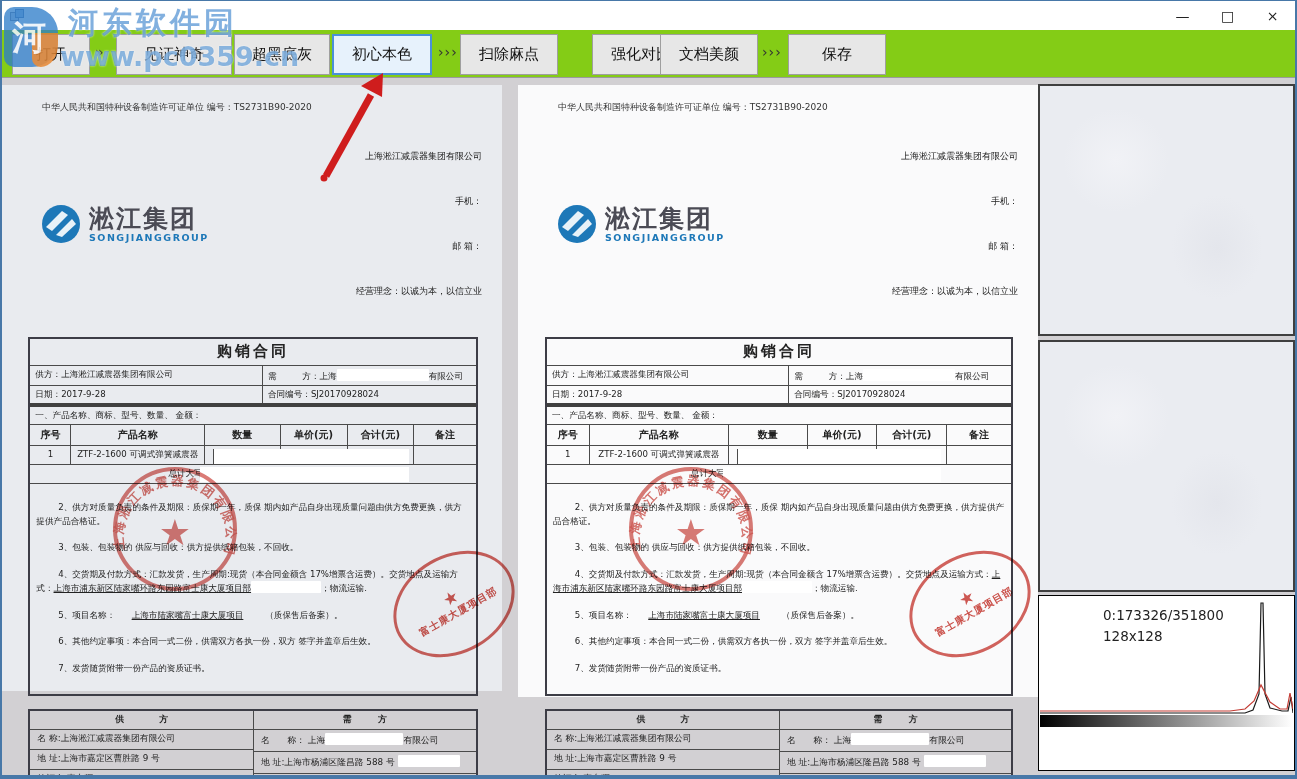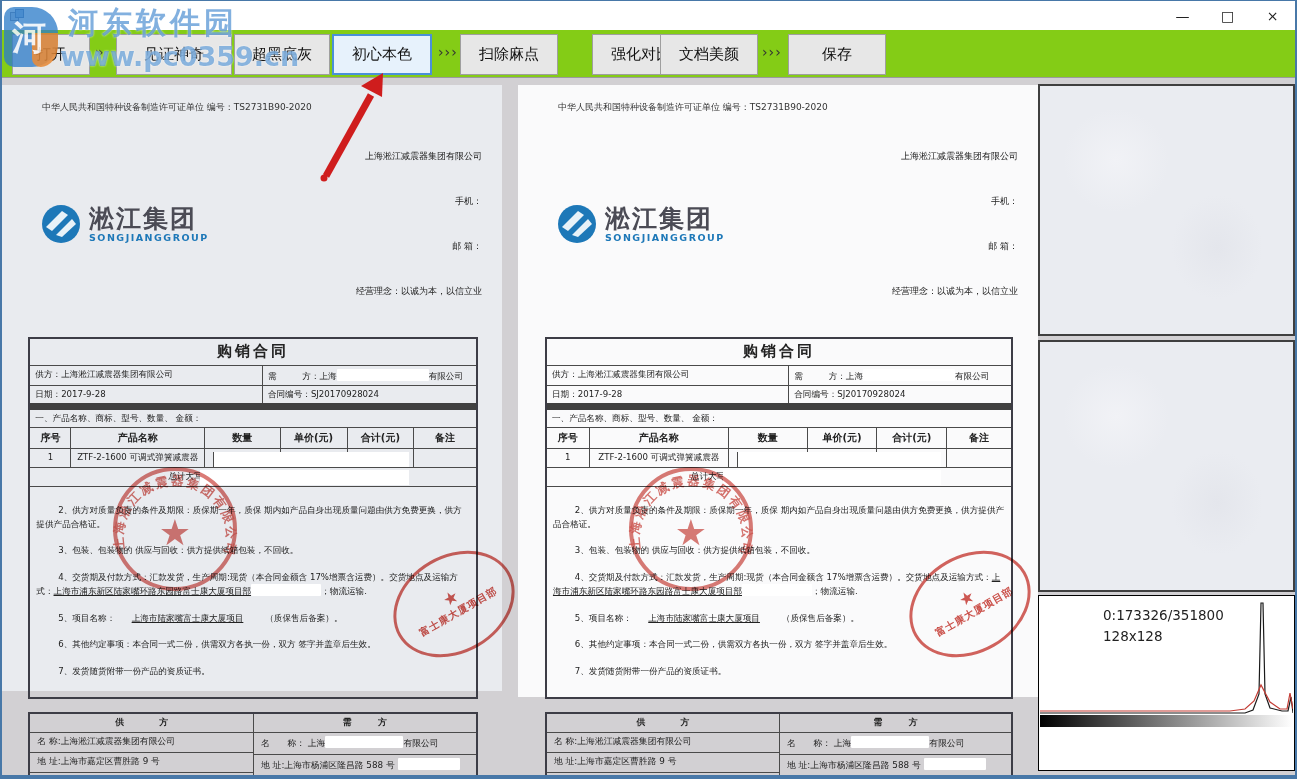--- a/index.html
+++ b/index.html
@@ -37,21 +37,21 @@
   .logo { display:flex; align-items:center; gap:7px; }
   .logo-cn { font-size:25px; font-weight:bold; color:#4b4b55; letter-spacing:2px; line-height:26px; }
   .logo-en { font-size:9.5px; font-weight:bold; color:#1d78b8; letter-spacing:1.5px; }
   .company-info { text-align:right; font-size:9px; line-height:15px; color:#222; white-space:pre-wrap; }
   .contract { width:94%; margin:8px auto 0; border:2px solid #3d3d46; font-size:8.6px; }
   .c-title { text-align:center; font-size:15px; font-weight:bold; padding:3px 0 4px; letter-spacing:3px; }
   .c-row { display:flex; border-top:1px solid #4a4a4a; }
   .c-cell { padding:2.5px 5px; white-space:pre-wrap; }
   .c-left { width:52%; }
   .c-right { width:48%; border-left:1px solid #4a4a4a; }
-  .section-row { border-top:7px solid #404040; padding:2.5px 5px; }
+  .section-row { border-top:4px solid #404040; padding:2.5px 5px; }
   .prow { display:flex; border-top:1px solid #4a4a4a; text-align:center; position:relative; }
   .prow > div { padding:3px 2px; border-left:1px solid #4a4a4a; }
   .prow > div:first-child { border-left:none; }
   .pc1{width:9%;} .pc2{width:30%;} .pc3{width:17%;} .pc4{width:15%;} .pc5{width:15%;} .pc6{width:14%;}
   .phead { font-weight:bold; font-size:10px;align-items:flex-end; }
   .band { position:absolute; background:#fff; height:15px; top:3px; z-index:2; }
   .total-row { position:relative; border-top:1px solid #4a4a4a; padding:3px 2px 3px 31%; }
   .terms { border-top:1px solid #4a4a4a; padding:4px 6px 5px; line-height:1.55; white-space:pre-wrap; }
   .ul { text-decoration:underline; }
   .redact { display:inline-block; background:#fff; height:12px; vertical-align:-2px; border-radius:1px; }

